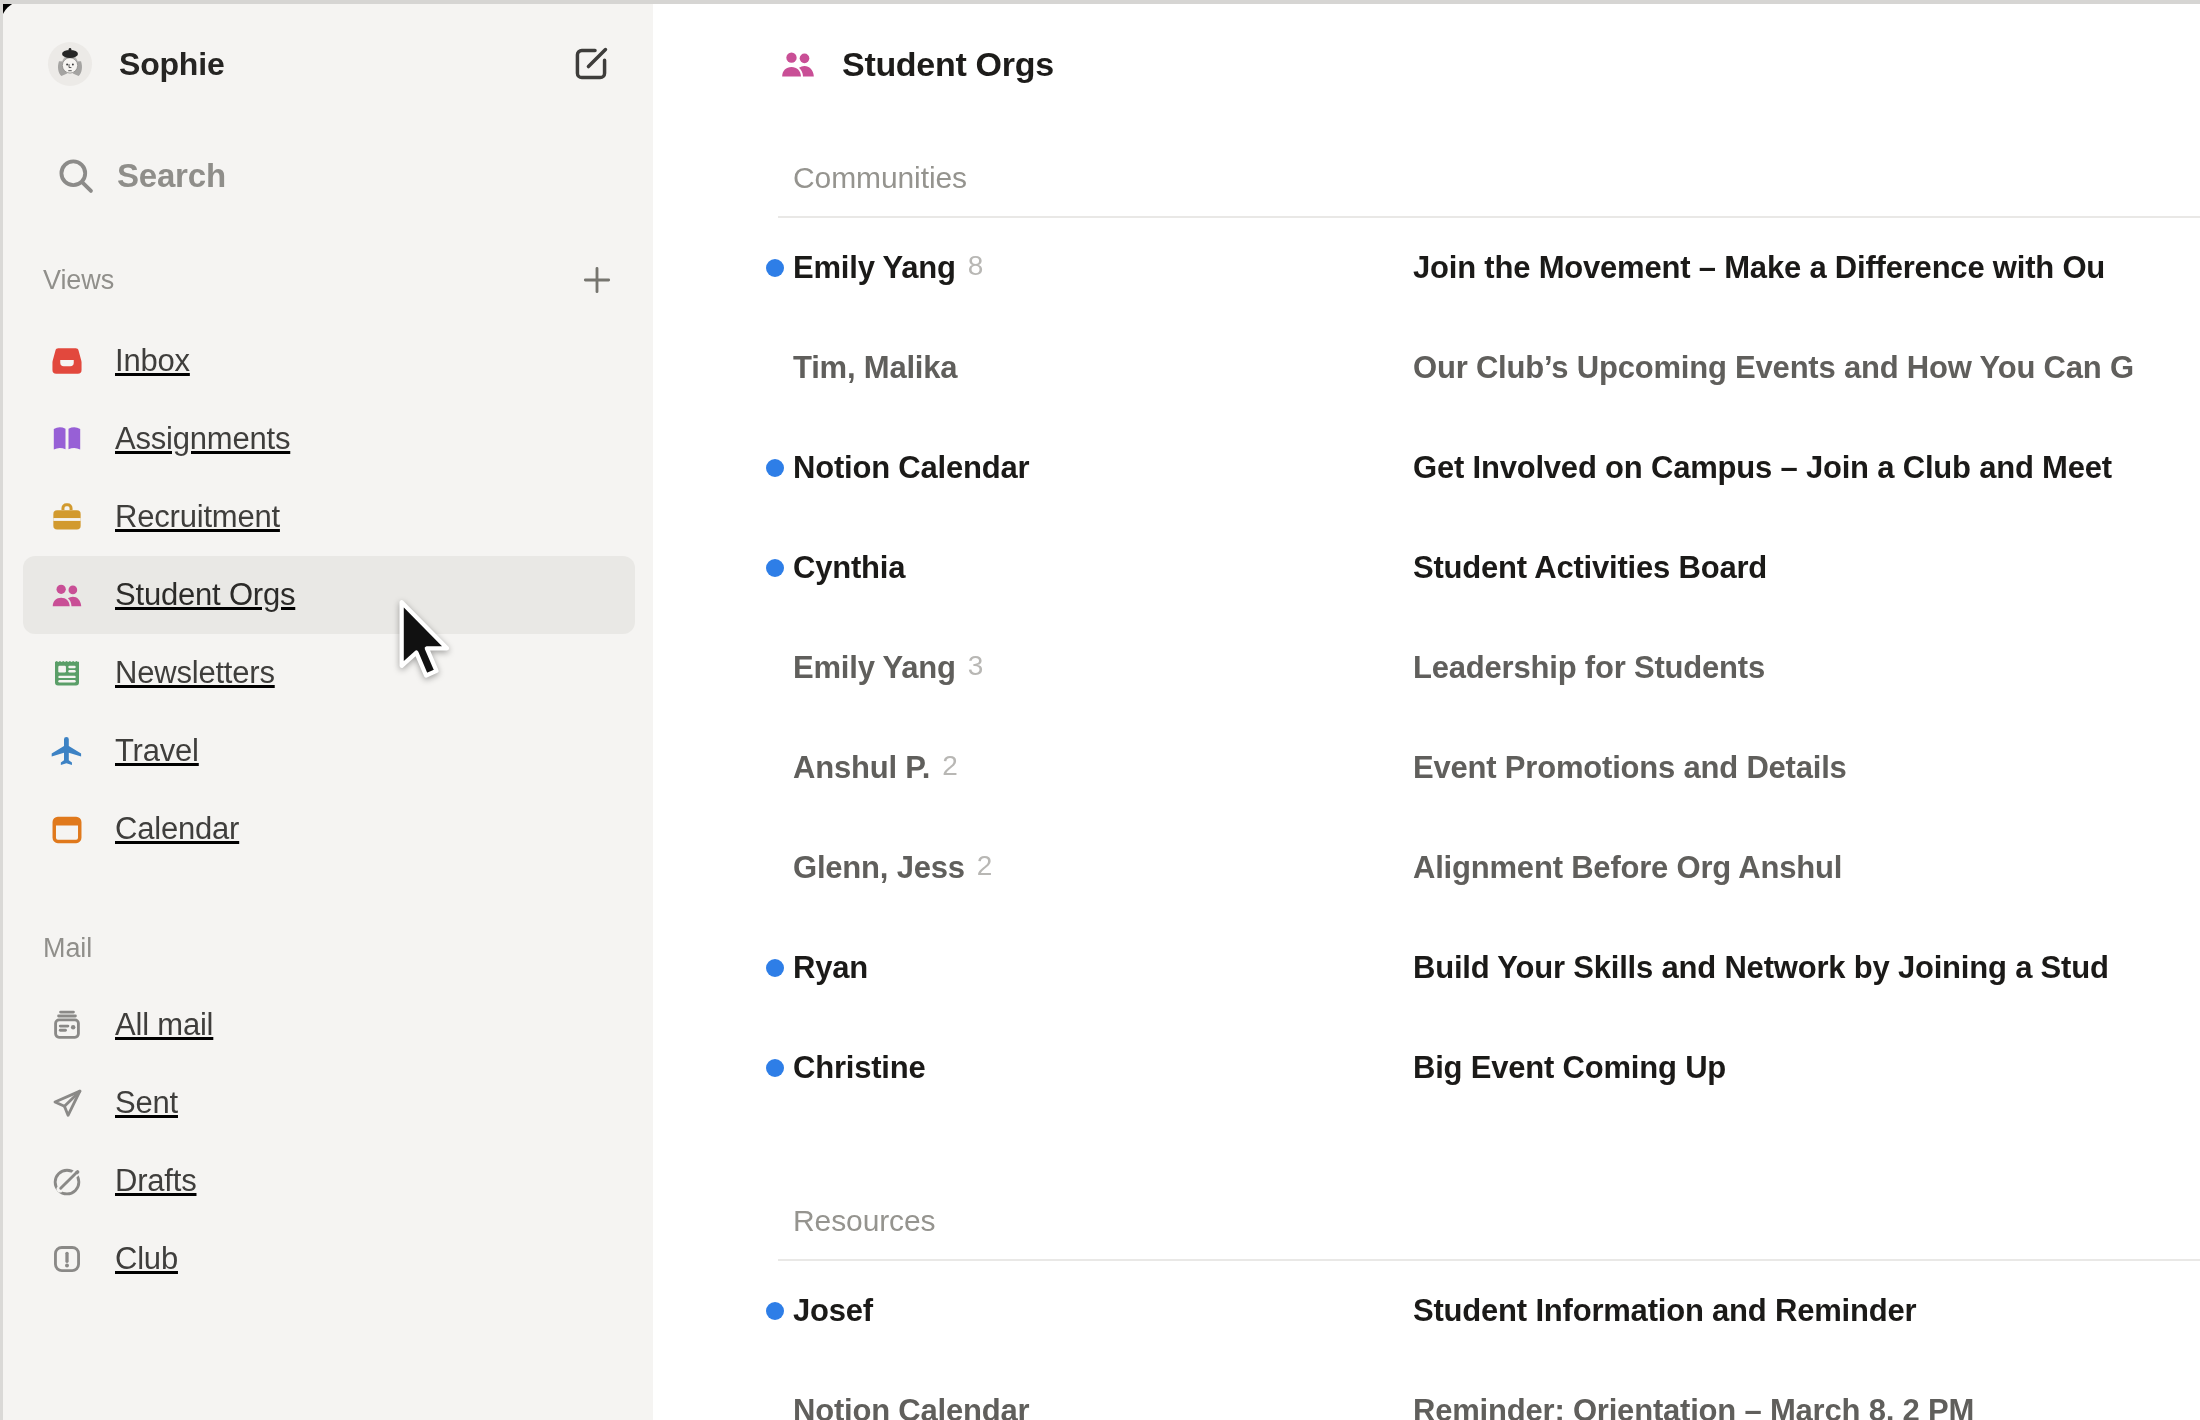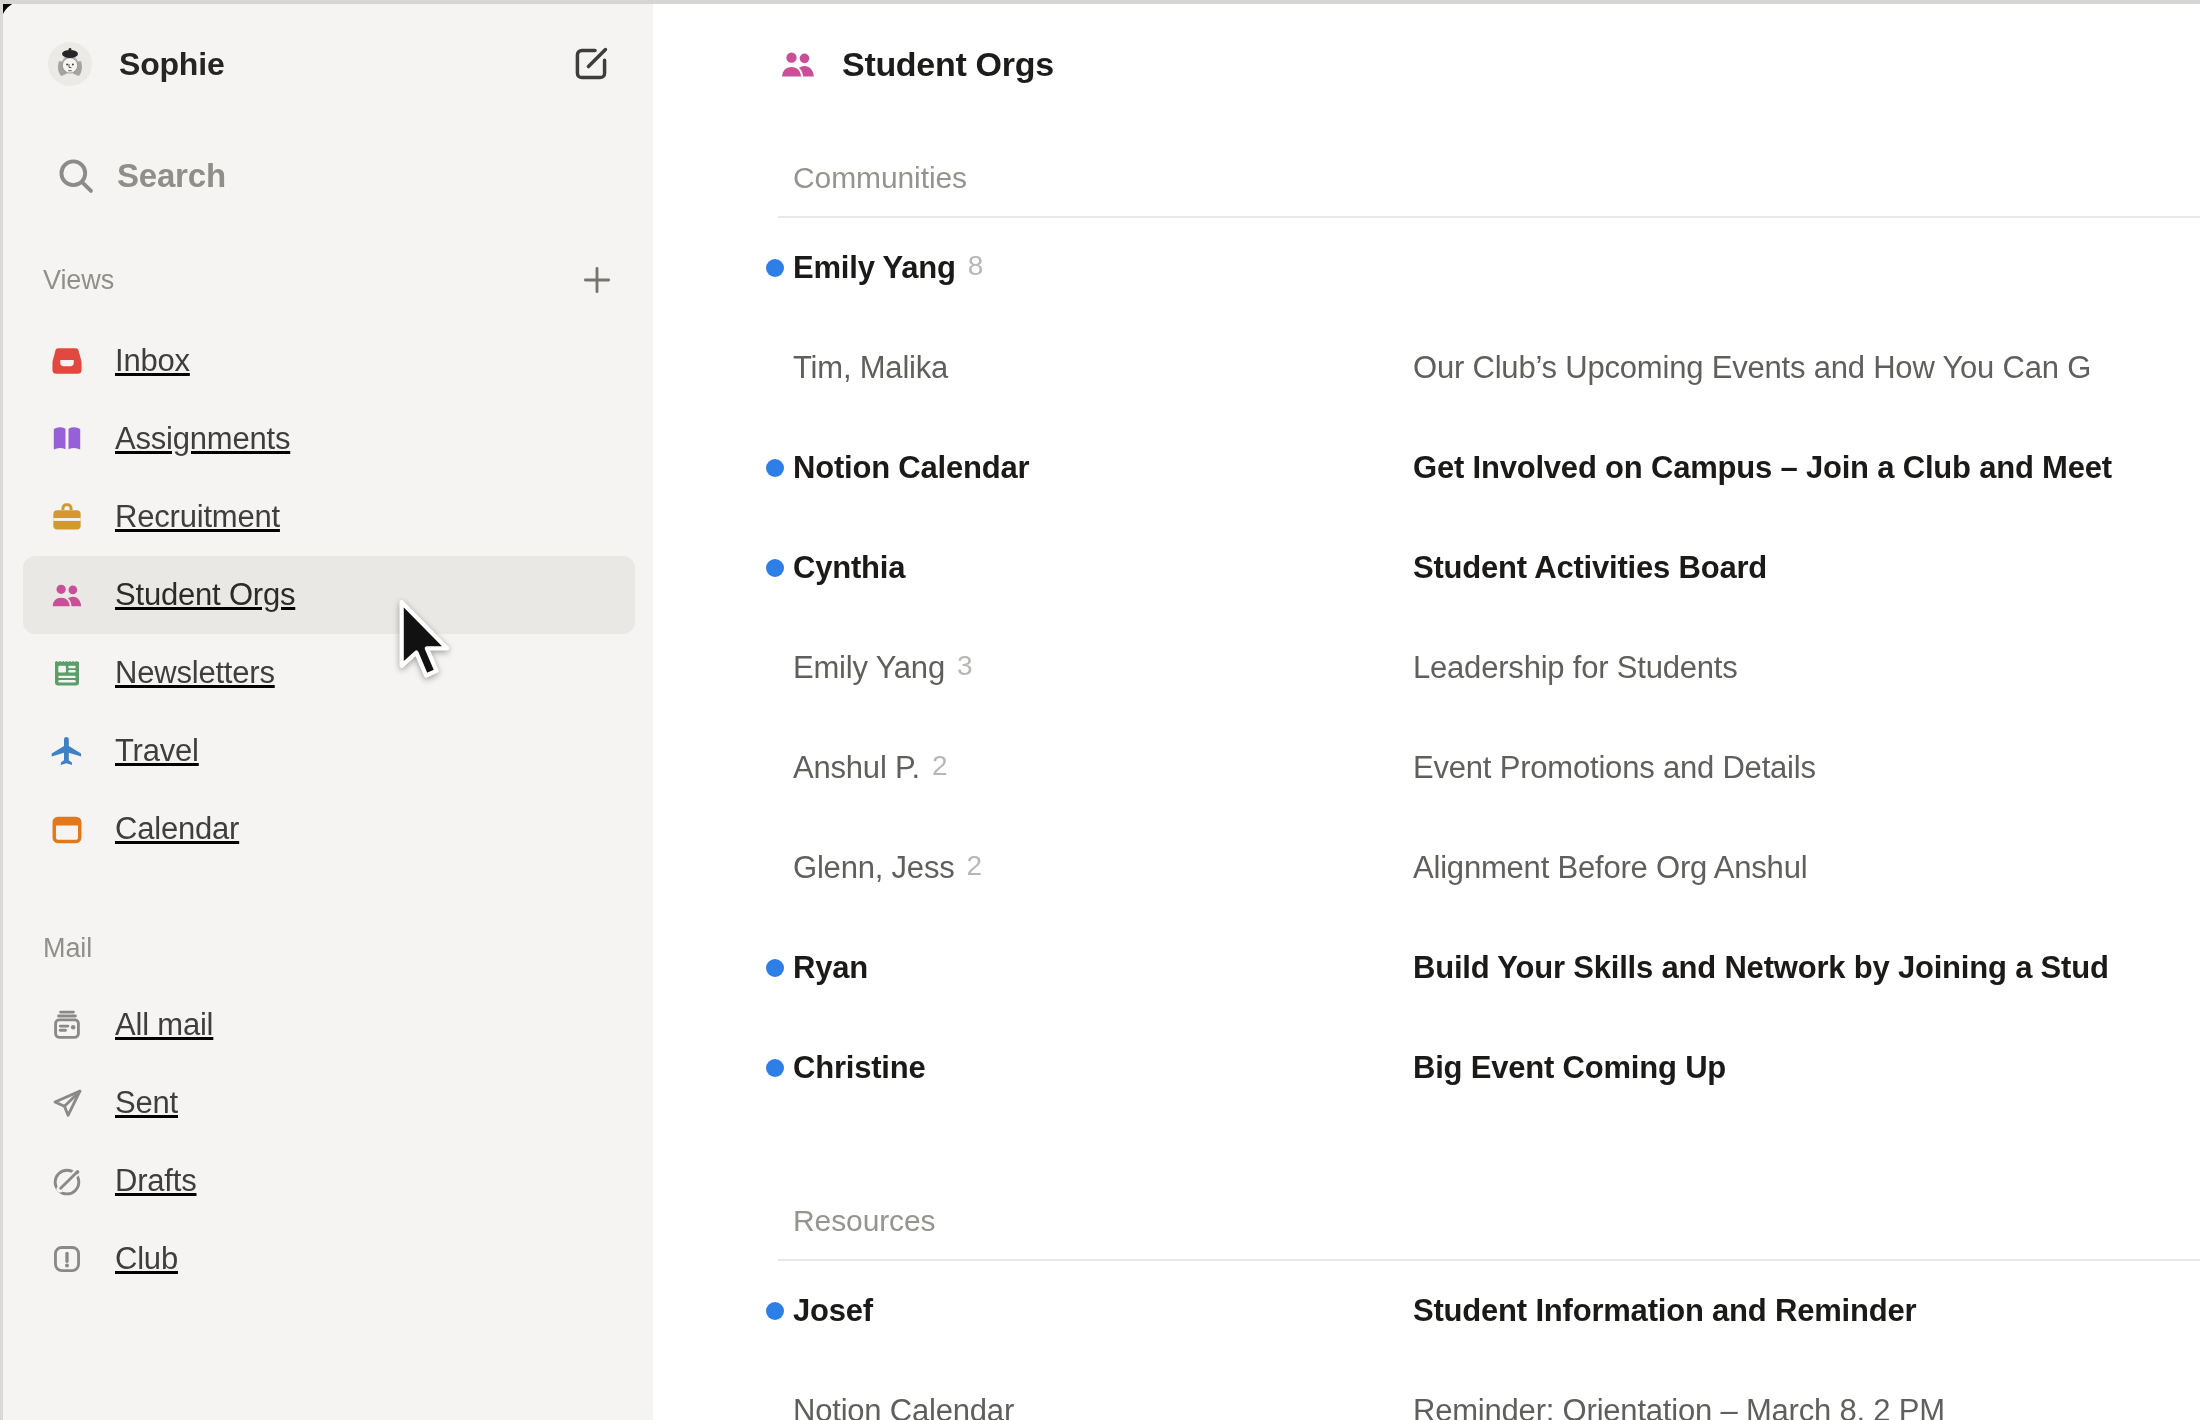--- a/index.html
+++ b/index.html
@@ -43,21 +43,21 @@
   .divider{height:2px;background:#e9e8e6;margin:20px 0 0 125px;}
   .rows{list-style:none;margin:0;padding:0;}
   .erow{display:flex;align-items:center;height:100px;cursor:pointer;}
   .dotcol{flex:0 0 36px;margin-left:104px;display:flex;align-items:center;justify-content:center;}
   .udot{width:18px;height:18px;border-radius:50%;}
   .sendercell{flex:0 0 620px;display:flex;align-items:flex-start;white-space:nowrap;overflow:hidden;}
   .sender{font-size:31px;letter-spacing:-.2px;}
   .count{font-size:28px;color:#b8b7b4;font-weight:400;margin-left:12px;}
   .subject{flex:1;font-size:31px;letter-spacing:-.2px;white-space:nowrap;overflow:hidden;}
   .erow.unread .sender,.erow.unread .subject{color:#1b1a18;font-weight:700;}
-  .erow.read .sender,.erow.read .subject{color:#605f5c;font-weight:400;}
+  .erow.read .sender,.erow.read .subject{color:#605f5c;font-weight:700;}
   
   .corner{position:absolute;left:-3px;top:-4px;width:46px;height:46px;background:#000;z-index:6;pointer-events:none;}
   .corner-in{position:absolute;inset:0;background:#f5f4f2;border-top-left-radius:26px;}
   .cursor{position:absolute;left:394px;top:594px;width:62px;height:86px;z-index:10;pointer-events:none;
     filter:drop-shadow(0 2px 3px rgba(0,0,0,.35));}
 </style>
 </head>
 <body>
 
 <div class="screen">
@@ -252,20 +252,21 @@
           <div class="divider"></div>
           <ul class="rows">
             <li class="erow unread">
               <span class="dotcol">
                 <span class="udot" style="background: rgb(46, 126, 231);"></span>
               </span>
               <span class="sendercell">
                 <span class="sender">Emily Yang</span>
                 <span class="count">8</span>
               </span>
+              <span class="subject">Join the Movement – Make a Difference with Ou</span>
             </li>
             <li class="erow read">
               <span class="dotcol"></span>
               <span class="sendercell">
                 <span class="sender">Tim, Malika</span>
               </span>
               <span class="subject">Our Club’s Upcoming Events and How You Can G</span>
             </li>
             <li class="erow unread">
               <span class="dotcol">

